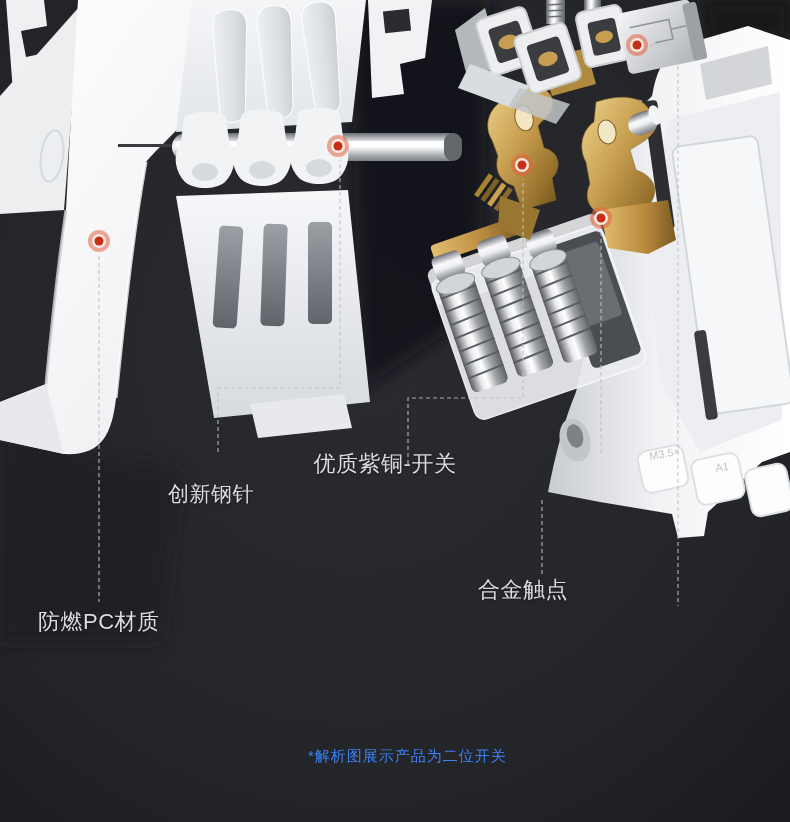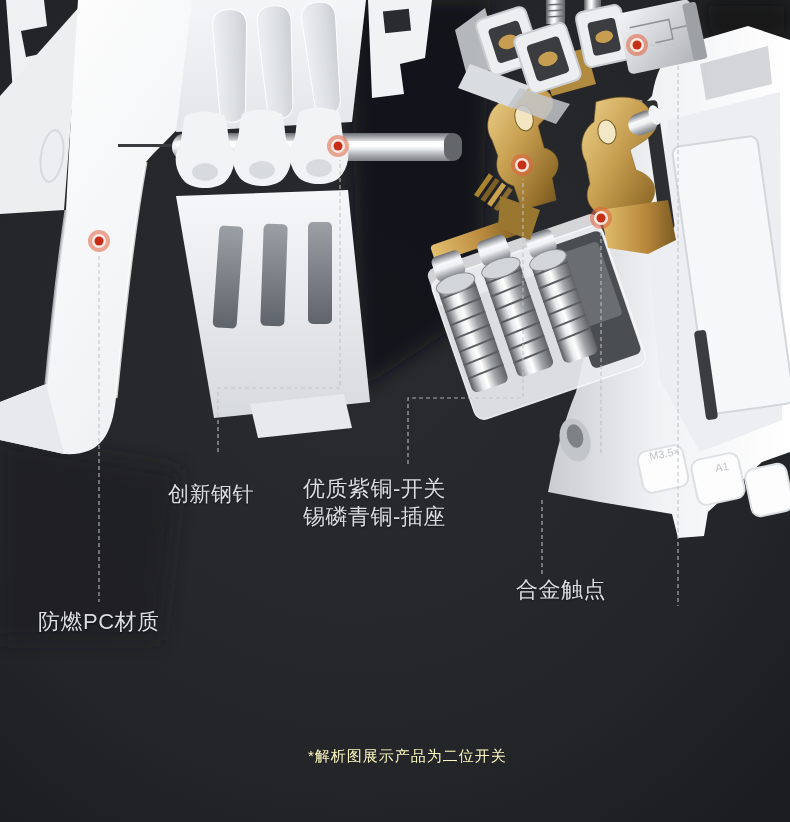--- a/index.html
+++ b/index.html
@@ -7,23 +7,23 @@
     position:relative;width:790px;height:822px;overflow:hidden;
     background:#232428;
     font-family:"Liberation Sans","DejaVu Sans",sans-serif;
   }
   .stage svg{position:absolute;left:0;top:0;}
   .callout{
     position:absolute;color:#dadcde;font-size:22px;line-height:1.2;
     letter-spacing:.5px;white-space:nowrap;text-shadow:0 1px 2px rgba(0,0,0,.45);
   }
   .callout.small{font-size:21px;}
-  .copper-label{left:303px;top:475px;width:164px;line-height:28px;}
+  .copper-label{left:303px;top:450px;width:164px;text-align:center;line-height:28px;}
   .footnote{
-    position:absolute;left:308px;top:747px;color:#fef9c3;font-size:15px;
+    position:absolute;left:308px;top:747px;color:#3b82f6;font-size:15px;
     letter-spacing:1px;white-space:nowrap;
   }
 </style>
 </head>
 <body>
 
 <div class="stage">
 
 <svg width="790" height="822" viewBox="0 0 790 822">
   <defs>
@@ -318,17 +318,16 @@
           <circle r="7" fill="#fdf3ef" opacity="0.9"></circle>
           <circle r="4.5" fill="#c62f15"></circle>
     </g>
   </g>
 </svg>
 
   <div class="callout" style="left:38px;top:609px;text-align:center;">防燃PC材质</div>
   <div class="callout small" style="left:168px;top:481px;">创新钢针</div>
   <div class="callout copper-label">
     <div>优质紫铜-开关</div>
-    <div>锡磷青铜-插座</div>
   </div>
-  <div class="callout" style="left:516px;top:577px;">合金触点</div>
+  <div class="callout" style="left:478px;top:577px;">合金触点</div>
   <div class="footnote">*解析图展示产品为二位开关</div>
 </div>
 
 </body></html>

